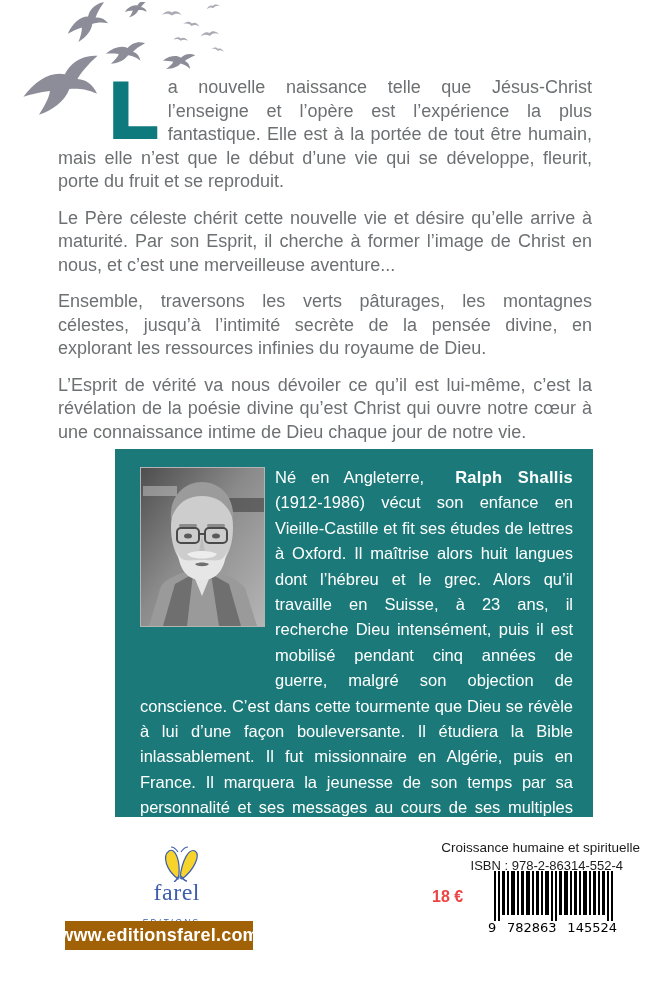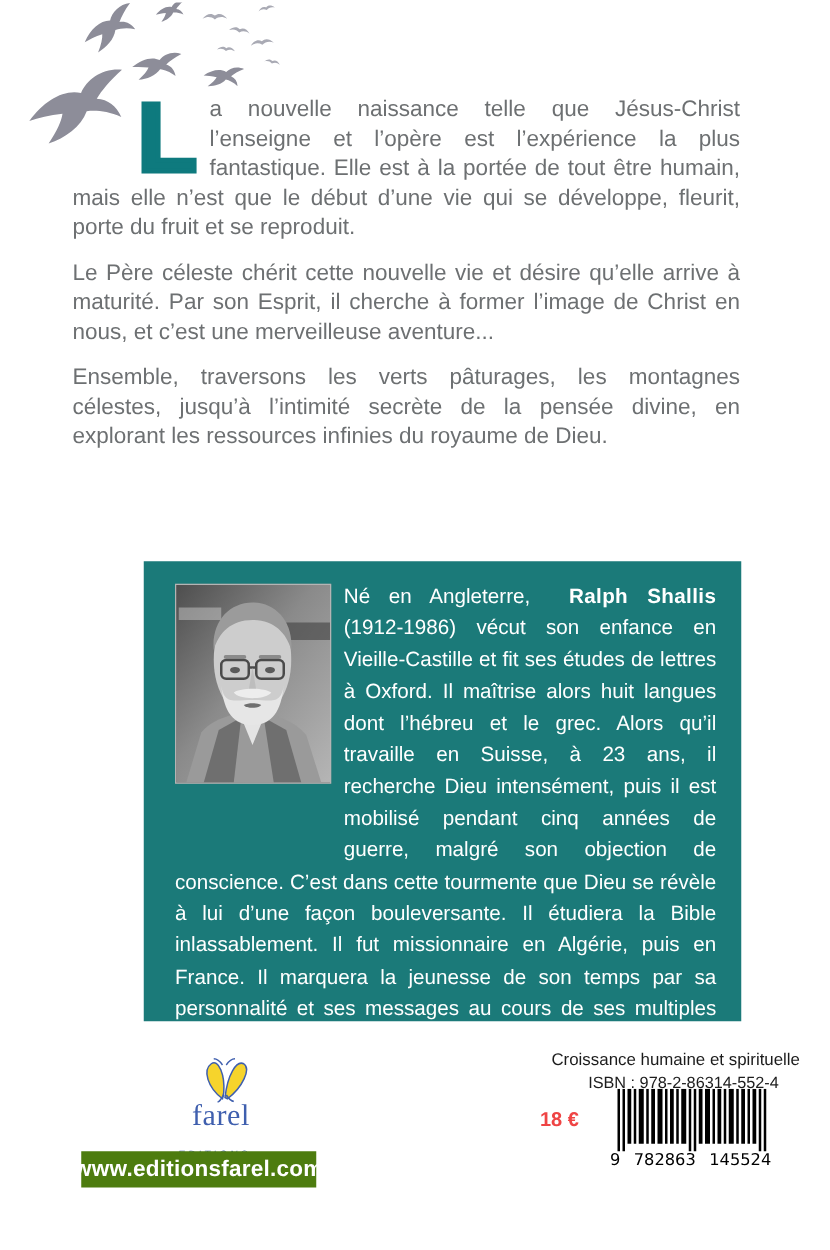--- a/index.html
+++ b/index.html
@@ -64,21 +64,21 @@
   .logo-name{
     font-size:24px;line-height:20px;color:#3f5fae;
     font-family:"Liberation Serif",serif;letter-spacing:.5px;margin-top:-4px;
   }
   .logo-sub{
     font-size:8.5px;font-style:italic;color:#3f5fae;
     letter-spacing:2.2px;margin-top:15px;
   }
   .webbar{
     position:absolute;left:65px;top:921px;width:188px;height:29px;
-    background:#4d7c0f;color:#fff;
+    background:#a16207;color:#fff;
     display:flex;align-items:center;justify-content:center;
     font-size:18px;font-weight:bold;letter-spacing:.2px;
   }
 </style>
 </head>
 <body>
 
 <div class="page">
 
   <svg class="birds" viewBox="0 0 220 140" xmlns="http://www.w3.org/2000/svg">
@@ -102,20 +102,21 @@
       <use href="#b2" transform="translate(196,44) scale(0.4) rotate(12)"></use>
     </g>
   </svg>
 
   <div class="intro">
     <p>
       <span class="dropcap">L</span><span>a nouvelle naissance telle que Jésus-Christ l’enseigne et l’opère est l’expérience la plus fantastique. Elle est à la portée de tout être humain, mais elle n’est que le début d’une vie qui se développe, fleurit, porte du fruit et se reproduit.</span>
     </p>
     <p>Le Père céleste chérit cette nouvelle vie et désire qu’elle arrive à maturité. Par son Esprit, il cherche à former l’image de Christ en nous, et c’est une merveilleuse aventure...</p>
     <p>Ensemble, traversons les verts pâturages, les montagnes célestes, jusqu’à l’intimité secrète de la pensée divine, en explorant les ressources infinies du royaume de Dieu.</p>
+    <p>L’Esprit de vérité va nous dévoiler ce qu’il est lui-même, c’est la révélation de la poésie divine qu’est Christ qui ouvre notre cœur à une connaissance intime de Dieu chaque jour de notre vie.</p>
   </div>
 
   <div class="bio-box">
     <svg class="portrait" viewBox="0 0 123 158" xmlns="http://www.w3.org/2000/svg" preserveAspectRatio="none">
       <defs>
         <linearGradient id="pbg" x1="0" y1="0" x2="1" y2="1">
           <stop offset="0" stop-color="#4e4e4e"></stop>
           <stop offset=".45" stop-color="#8a8a8a"></stop>
           <stop offset="1" stop-color="#b5b5b5"></stop>
         </linearGradient>

